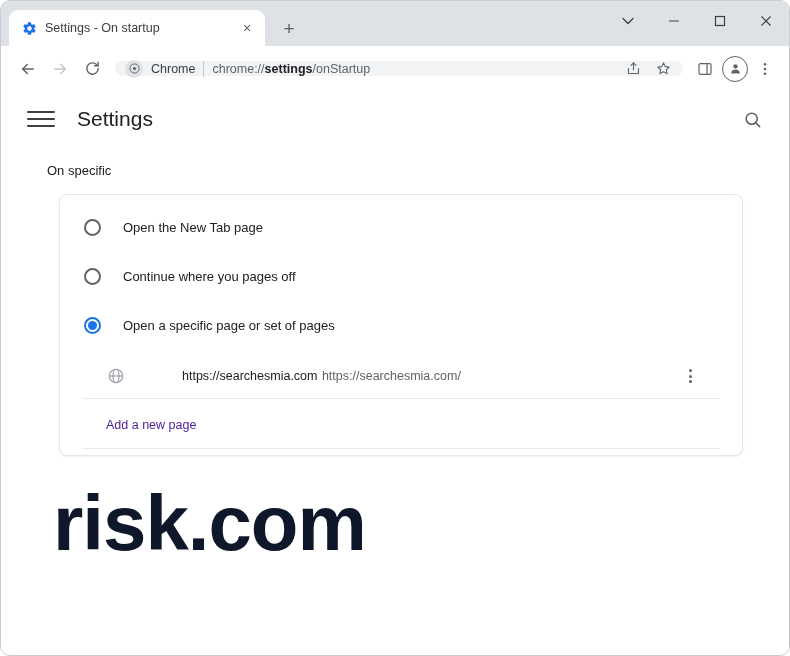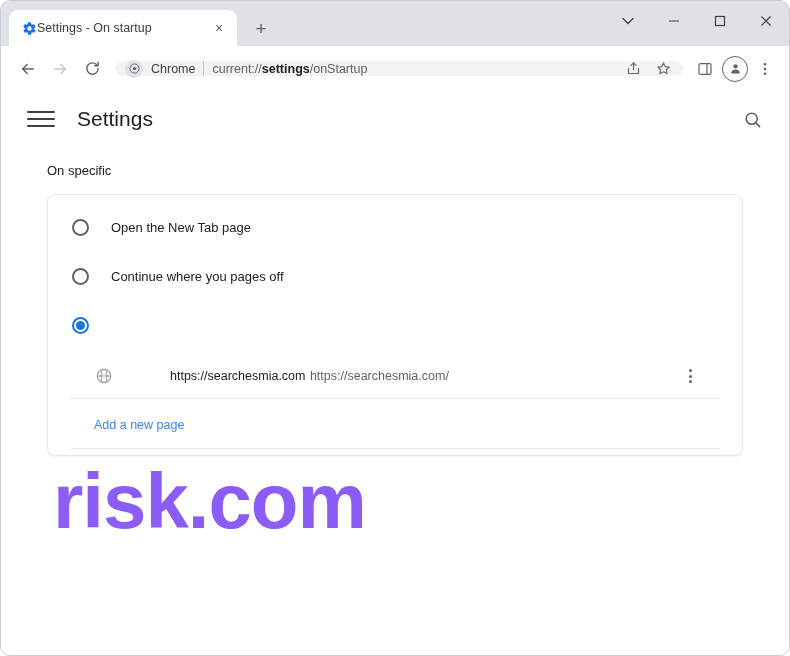--- a/index.html
+++ b/index.html
@@ -25,25 +25,25 @@
     background: #dee1e6;
     display: flex;
     align-items: flex-end;
     padding-left: 8px;
   }
   .tab {
     position: relative;
     display: flex;
     align-items: center;
     height: 36px;
-    width: 228px;
+    width: 256px;
     background: #ffffff;
     border-radius: 9px 9px 0 0;
     padding: 0 8px 0 12px;
-    gap: 0;
+    gap: 8px;
   }
   .tab-favicon {
     width: 16px; height: 16px;
     flex: 0 0 16px;
     display: flex; align-items: center; justify-content: center;
   }
   .tab-title {
     flex: 1 1 auto;
     font-size: 12.5px;
     color: #3c4043;
@@ -179,24 +179,24 @@
     left: 108px; top: 120px;
     font-size: 250px;
     font-weight: 700;
     color: #f0f1f2;
     letter-spacing: -6px;
     font-family: "Liberation Sans", sans-serif;
     line-height: 1;
   }
   .wm-risk {
     position: absolute;
-    left: 52px; top: 371px;
+    left: 52px; top: 393px;
     font-size: 78px;
     font-weight: 700;
-    color: #8b5cf6;
+    color: #0f172a;
     letter-spacing: -1px;
     line-height: 1;
   }
   .wm-dot {
     position: absolute;
     left: 95px; top: 142px;
     width: 120px; height: 120px;
     border-radius: 50%;
     background: #f4f5f7;
   }
@@ -249,20 +249,21 @@
     color: #202124;
     margin-bottom: 16px;
     padding-left: 0;
   }
   .card {
     background: #ffffff;
     border: 1px solid #e4e6e8;
     border-radius: 8px;
     box-shadow: 0 1px 2px rgba(60,64,67,.08);
     padding: 8px 0 6px 0;
+    margin-left: 12px;
   }
   .radio-row {
     display: flex;
     align-items: center;
     height: 49px;
     padding: 0 24px 0 24px;
     gap: 22px;
   }
   .radio {
     width: 17px; height: 17px;
@@ -325,21 +326,21 @@
     display: block;
   }
   .link-row {
     padding: 16px 24px 15px 24px;
     margin: 0 22px;
     border-bottom: 1px solid #e8eaed;
   }
   .link-row.last { border-bottom: none; padding-bottom: 18px; }
   .link {
     font-size: 12.5px;
-    color: #3b82f6;
+    color: #4c1d95;
   }
 
   .scroll-gutter {
     position: absolute;
     right: 1px; top: 0;
     width: 8px; height: 100%;
   }
 </style>
 </head>
 <body>
@@ -405,21 +406,21 @@
 
     <div class="omnibox">
       <span class="omni-icon">
         <svg width="11" height="11" viewBox="0 0 24 24" fill="#5f6368">
             <circle cx="12" cy="12" r="10" fill="none" stroke="#5f6368" stroke-width="2"></circle>
             <circle cx="12" cy="12" r="3.5"></circle>
           </svg>
       </span>
       <span class="omni-chip">Chrome</span>
       <span class="omni-sep"></span>
-      <span class="omni-url"><span>current://</span><b>settings</b><span>/onStartup</span></span>
+      <span class="omni-url"><span>chrome://</span><b>settings</b><span>/onStartup</span></span>
       <span class="omni-actions">
         <span class="tbicon">
           <svg width="15" height="15" viewBox="0 0 24 24" fill="none" stroke="#5f6368" stroke-width="1.8" stroke-linecap="round" stroke-linejoin="round">
               <path d="M4 12v7a1 1 0 0 0 1 1h14a1 1 0 0 0 1-1v-7"></path>
               <polyline points="8 7 12 3 16 7"></polyline>
               <line x1="12" y1="3" x2="12" y2="14"></line>
             </svg>
         </span>
         <span class="tbicon">
           <svg width="15" height="15" viewBox="0 0 24 24" fill="none" stroke="#5f6368" stroke-width="1.7" stroke-linejoin="round">
@@ -489,20 +490,21 @@
           <span class="radio-label">Open the New Tab page</span>
         </div>
 
         <div class="radio-row">
           <span class="radio"></span>
           <span class="radio-label">Continue where you pages off</span>
         </div>
 
         <div class="radio-row">
           <span class="radio checked"></span>
+          <span class="radio-label">Open a specific page or set of pages</span>
         </div>
 
         <div class="page-row">
           <span class="globe">
             <svg width="18" height="18" viewBox="0 0 24 24" fill="none" stroke="#9aa0a6" stroke-width="1.6">
                 <circle cx="12" cy="12" r="9"></circle>
                 <ellipse cx="12" cy="12" rx="4" ry="9"></ellipse>
                 <line x1="3" y1="12" x2="21" y2="12"></line>
               </svg>
           </span>

